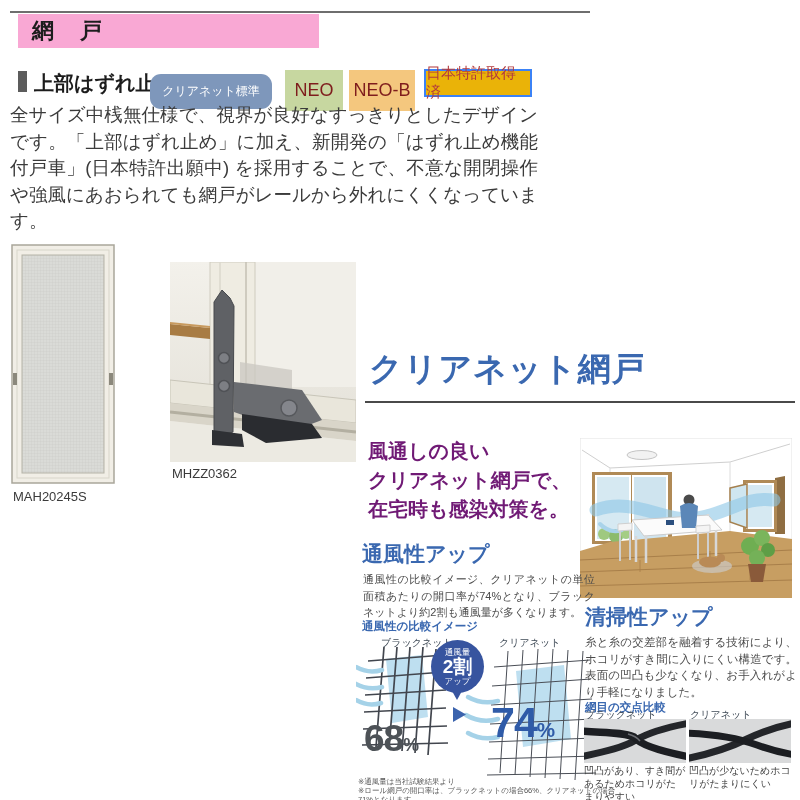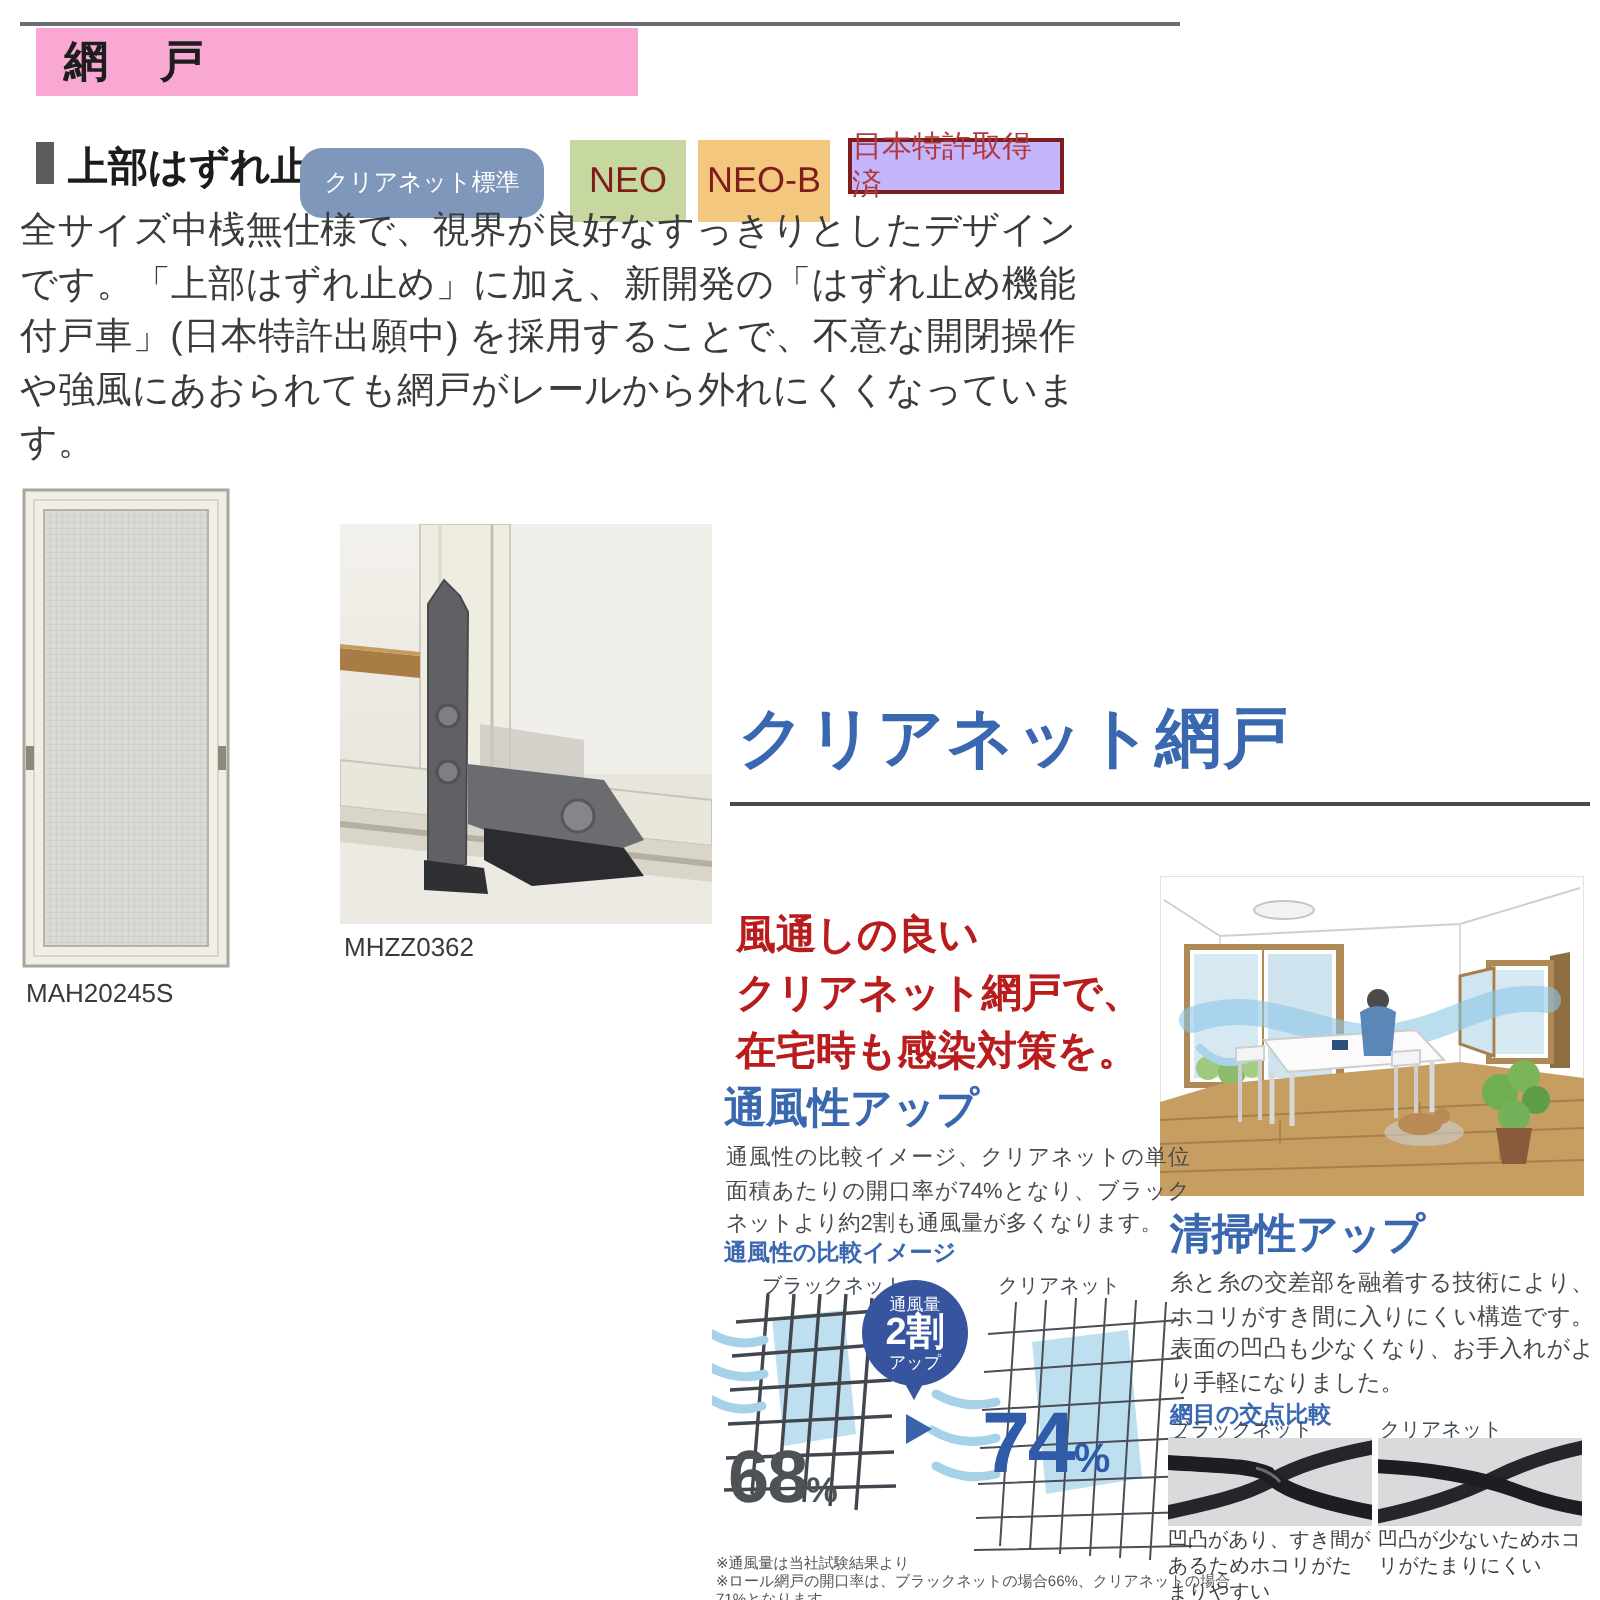--- a/index.html
+++ b/index.html
@@ -11,31 +11,31 @@
   #top-rule{left:10px;top:11px;width:580px;height:2px;background:#6e6e6e;}
   #header-box{left:18px;top:14px;width:301px;height:34px;background:#f9a8d4;display:flex;align-items:center;}
   #header-title{font-size:22px;font-weight:bold;color:#1d1d1d;margin-left:14px;letter-spacing:2px;}
   
   #sec-marker{left:18px;top:71px;width:9px;height:21px;background:#5c5c5c;}
   #sec-title{left:34px;top:70px;font-size:20px;font-weight:bold;color:#1c1c1c;}
   .pill{left:150px;top:74px;width:122px;height:35px;background:#7e97bb;border-radius:11px;color:#fff;font-size:12px;display:flex;align-items:center;justify-content:center;}
   .badge{height:41px;display:flex;align-items:center;justify-content:center;font-size:18px;color:#7f1d1d;}
   #badge-neo{left:285px;top:70px;width:58px;background:#c7d7a0;}
   #badge-neob{left:349px;top:70px;width:66px;background:#f4c77e;}
-  #badge-patent{left:424px;top:69px;width:104px;height:24px;background:#c4b5fd;border:2px solid #7f1d1d;color:#b23a3e;font-size:15px;}
+  #badge-patent{left:424px;top:69px;width:104px;height:24px;background:#eab308;border:2px solid #3b82f6;color:#b23a3e;font-size:15px;}
   
   #slide-desc{left:10px;top:102px;width:528px;font-size:18.5px;line-height:26.5px;color:#3b3b3b;text-align:justify;}
   
   .fig-label{font-size:13px;color:#3a3a3a;}
   #door-label{left:13px;top:489px;}
   #roller-label{left:172px;top:466px;}
   
   #clearnet-title{left:369px;top:347px;font-size:33px;font-weight:bold;color:#3a68b0;letter-spacing:1px;}
   #clearnet-rule{left:365px;top:401px;width:430px;height:2px;background:#4a4a4a;}
-  .lead-line{left:368px;font-size:20px;font-weight:bold;color:#b91c1c;margin-top:16px;}
+  .lead-line{left:368px;font-size:20px;font-weight:bold;color:#701a75;}
   #vent-title{left:362px;top:540px;font-size:21px;font-weight:bold;color:#3a68b0;}
   #vent-body{left:363px;top:571px;width:232px;font-size:11px;line-height:16.5px;color:#4a4a4a;text-align:justify;}
   #vent-chart-title{left:362px;top:619px;font-size:11.5px;font-weight:bold;color:#3a68b0;}
   .net-label{font-size:10px;color:#3f4a56;}
   #black-label{left:381px;top:636px;}
   #clear-label{left:499px;top:636px;}
   .pct{font-weight:bold;letter-spacing:-1px;}
   #black-pct{left:364px;top:718px;color:#4d5257;font-size:37px;}
   #clear-pct{left:491px;top:698px;color:#2f5ba8;font-size:43px;}
   .pct .unit{font-size:0.48em;font-weight:bold;letter-spacing:0;}

